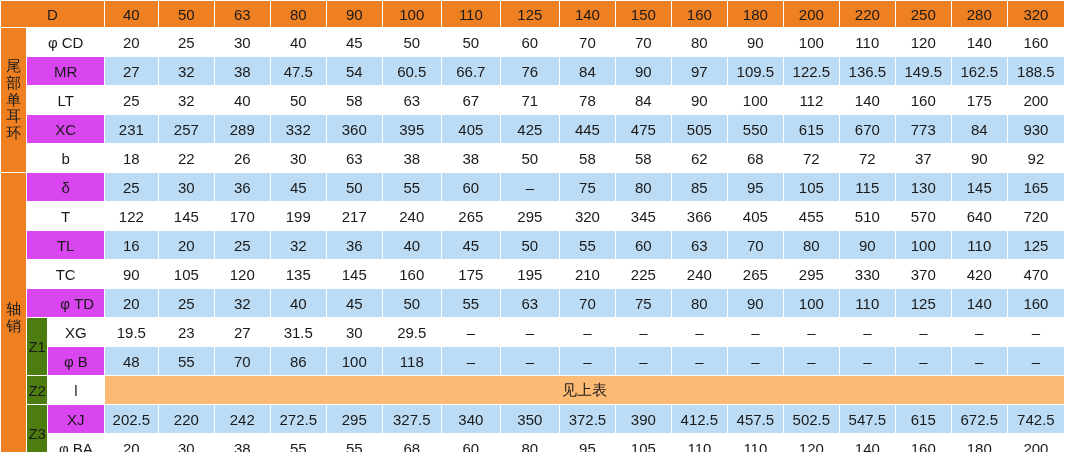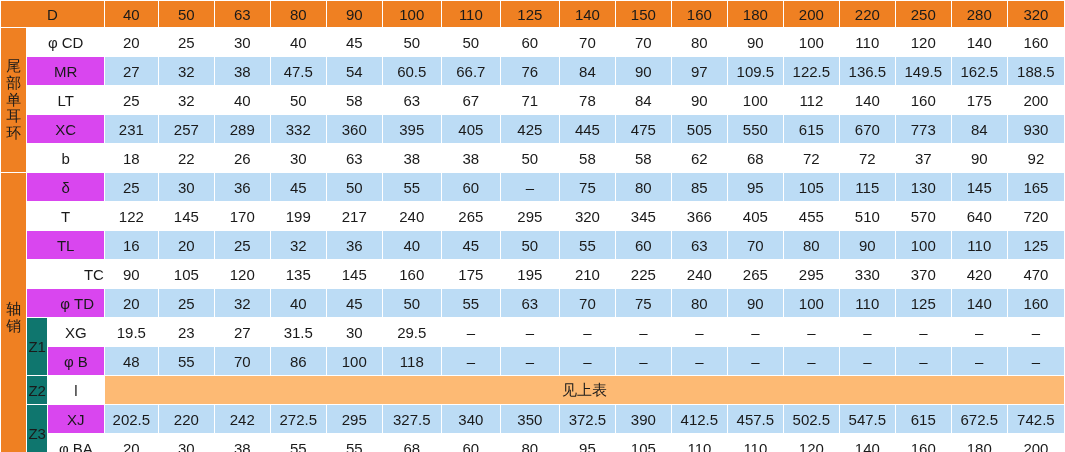--- a/index.html
+++ b/index.html
@@ -61,21 +61,21 @@
     font-size: 15px;
   }
   
   .blue {
     background: #bcdcf5;
   }
   .white {
     background: #ffffff;
   }
   .grp {
-    background: #0f766e;
+    background: #4d7c0f;
     font-size: 15px;
   }
   .wide-note {
     background: #fdba74;
     font-size: 15px;
   }
 </style>
 </head>
 <body>
 
@@ -289,21 +289,21 @@
           <td class="blue">60</td>
           <td class="blue">63</td>
           <td class="blue">70</td>
           <td class="blue">80</td>
           <td class="blue">90</td>
           <td class="blue">100</td>
           <td class="blue">110</td>
           <td class="blue">125</td>
         </tr>
         <tr>
-          <td class="rowlab" colspan="2" style="height: 28px; text-align: right;">TC</td>
+          <td class="rowlab" colspan="2" style="height: 28px;">TC</td>
           <td class="white">90</td>
           <td class="white">105</td>
           <td class="white">120</td>
           <td class="white">135</td>
           <td class="white">145</td>
           <td class="white">160</td>
           <td class="white">175</td>
           <td class="white">195</td>
           <td class="white">210</td>
           <td class="white">225</td>

